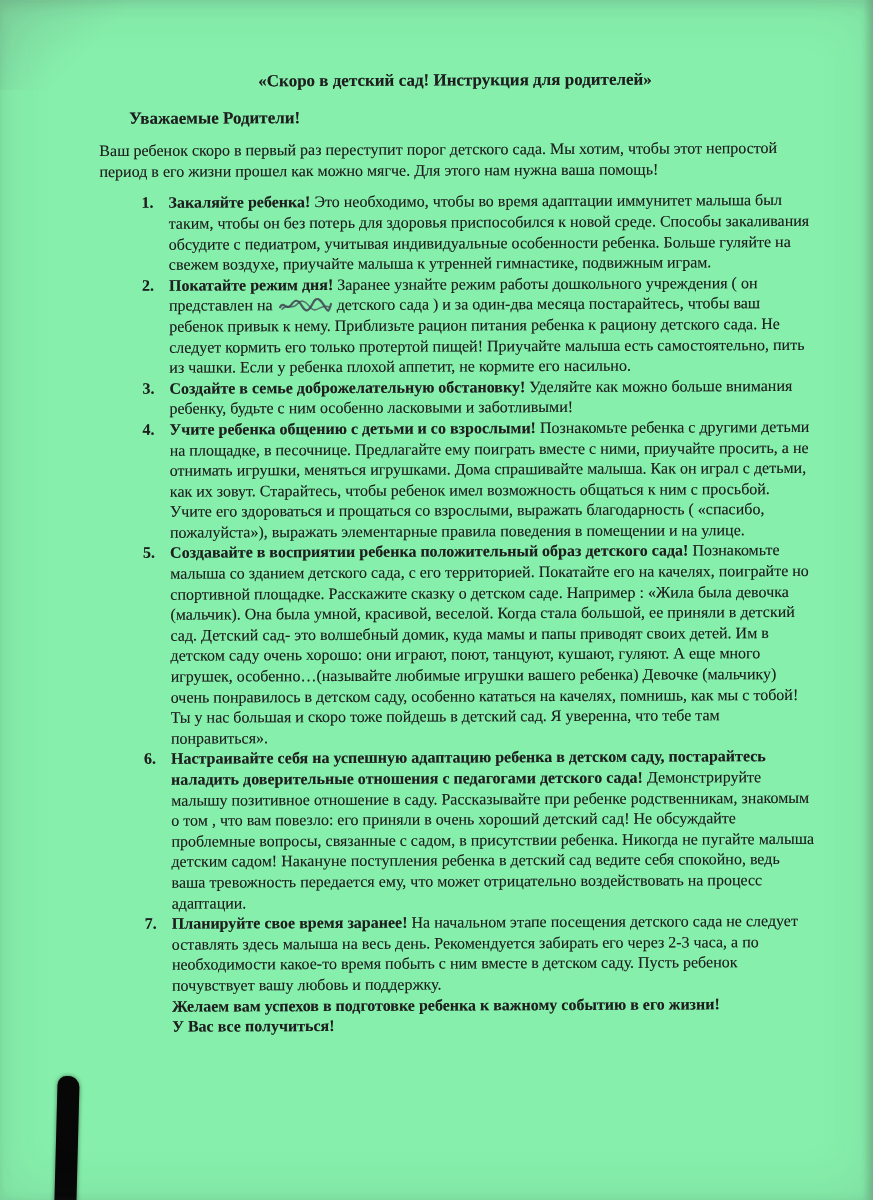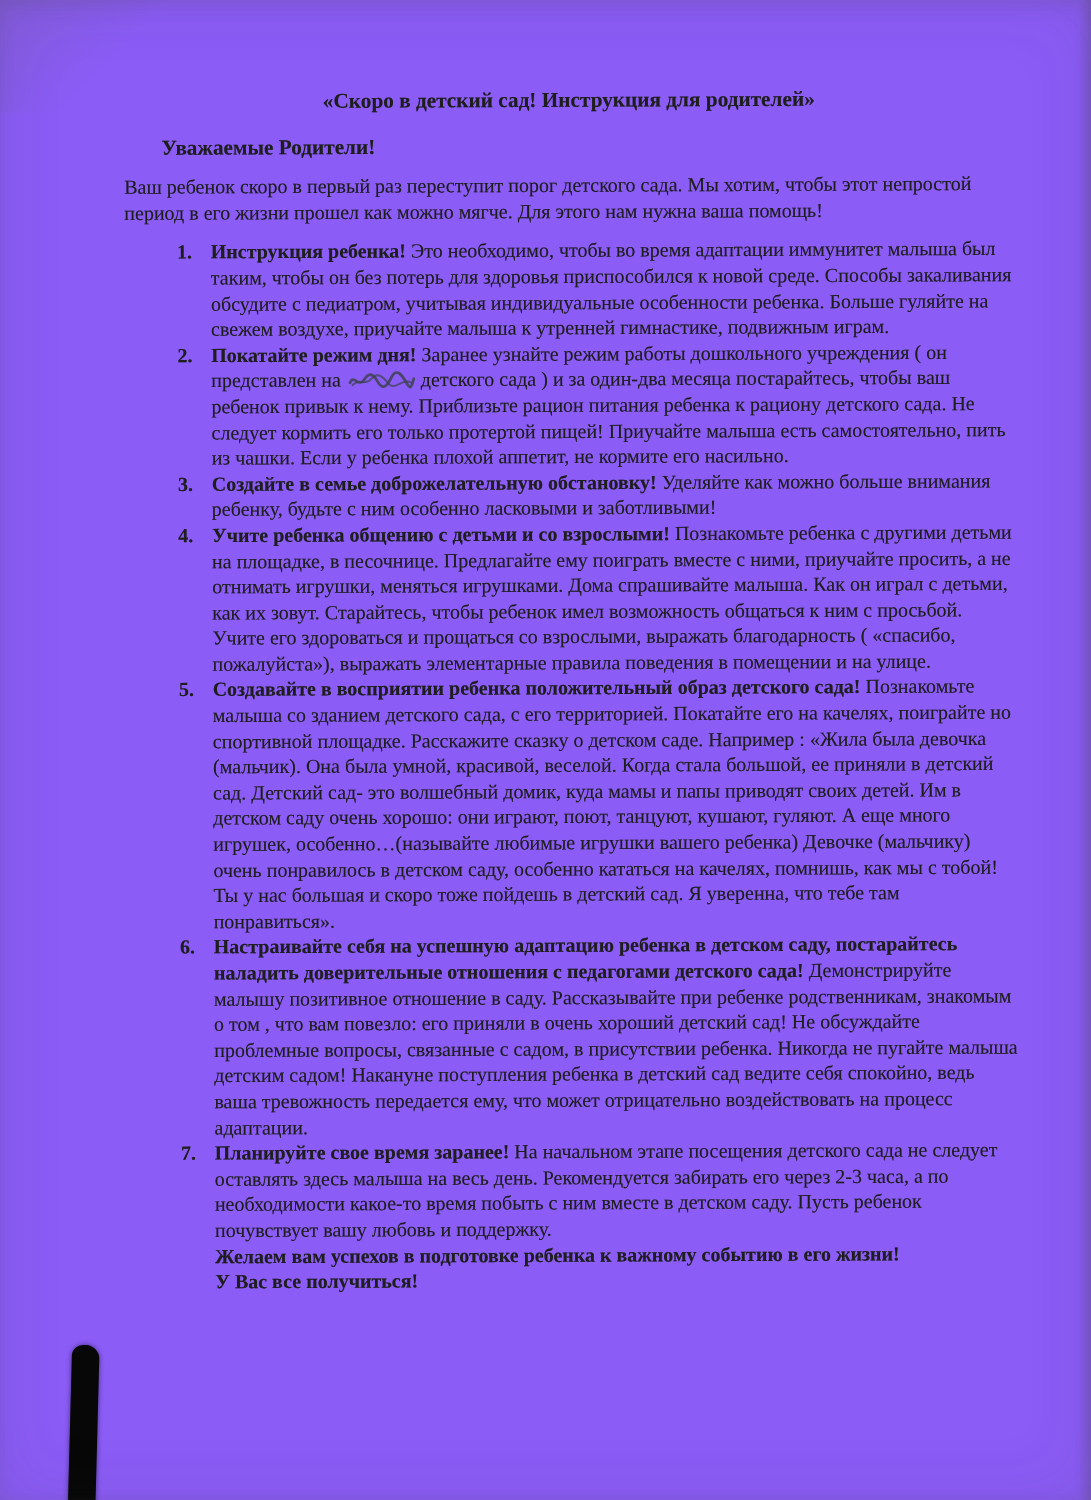--- a/index.html
+++ b/index.html
@@ -5,21 +5,21 @@
   html, body {
     margin: 0;
     padding: 0;
     background: #d8d8d4;
   }
   .page {
     position: relative;
     width: 873px;
     height: 1200px;
     margin: 0 auto;
-    background: #8b5cf6;
+    background: #86efac;
     overflow: hidden;
     font-family: "Liberation Serif", "DejaVu Serif", serif;
     color: #1e1e1e;
   }
   
   .vignette {
     position: absolute;
     inset: 0;
     pointer-events: none;
     box-shadow:
@@ -112,21 +112,21 @@
   <div class="content">
     <div class="doc-title">«Скоро в детский сад! Инструкция для родителей»</div>
 
     <div class="greeting">Уважаемые Родители!</div>
 
     <div class="intro">Ваш ребенок скоро в первый раз переступит порог детского сада. Мы хотим, чтобы этот непростой период в его жизни прошел как можно мягче. Для этого нам нужна ваша помощь!</div>
 
     <div>
         <div class="list-item">
           <span class="num">1.</span>
-          <div class="txt"><span class="lead">Инструкция ребенка!</span> Это необходимо, чтобы во время адаптации иммунитет малыша был таким, чтобы он без потерь для здоровья приспособился к новой среде. Способы закаливания обсудите с педиатром, учитывая индивидуальные особенности ребенка. Больше гуляйте на свежем воздухе, приучайте малыша к утренней гимнастике, подвижным играм.</div>
+          <div class="txt"><span class="lead">Закаляйте ребенка!</span> Это необходимо, чтобы во время адаптации иммунитет малыша был таким, чтобы он без потерь для здоровья приспособился к новой среде. Способы закаливания обсудите с педиатром, учитывая индивидуальные особенности ребенка. Больше гуляйте на свежем воздухе, приучайте малыша к утренней гимнастике, подвижным играм.</div>
         </div>
         <div class="list-item">
           <span class="num">2.</span>
           <div class="txt"><span class="lead">Покатайте режим дня!</span> Заранее узнайте режим работы дошкольного учреждения ( он представлен на <span class="scribble"><svg width="54" height="15" viewBox="0 0 54 15">
                 <path d="M2 9 C5 2, 9 13, 13 7 S20 1, 24 8 S31 13, 35 5 S43 2, 47 9 S51 12, 53 6" fill="none" stroke="#3d4250" stroke-width="2.2" stroke-linecap="round" opacity="0.85"></path>
                 <path d="M4 11 C9 5, 14 12, 19 6 S28 4, 33 10 S44 5, 51 9" fill="none" stroke="#3d4250" stroke-width="1.6" stroke-linecap="round" opacity="0.7"></path>
               </svg></span> детского сада ) и за один-два месяца постарайтесь, чтобы ваш ребенок привык к нему. Приблизьте рацион питания ребенка к рациону детского сада. Не следует кормить его только протертой пищей! Приучайте малыша есть самостоятельно, пить из чашки. Если у ребенка плохой аппетит, не кормите его насильно.</div>
         </div>
         <div class="list-item">
           <span class="num">3.</span>

